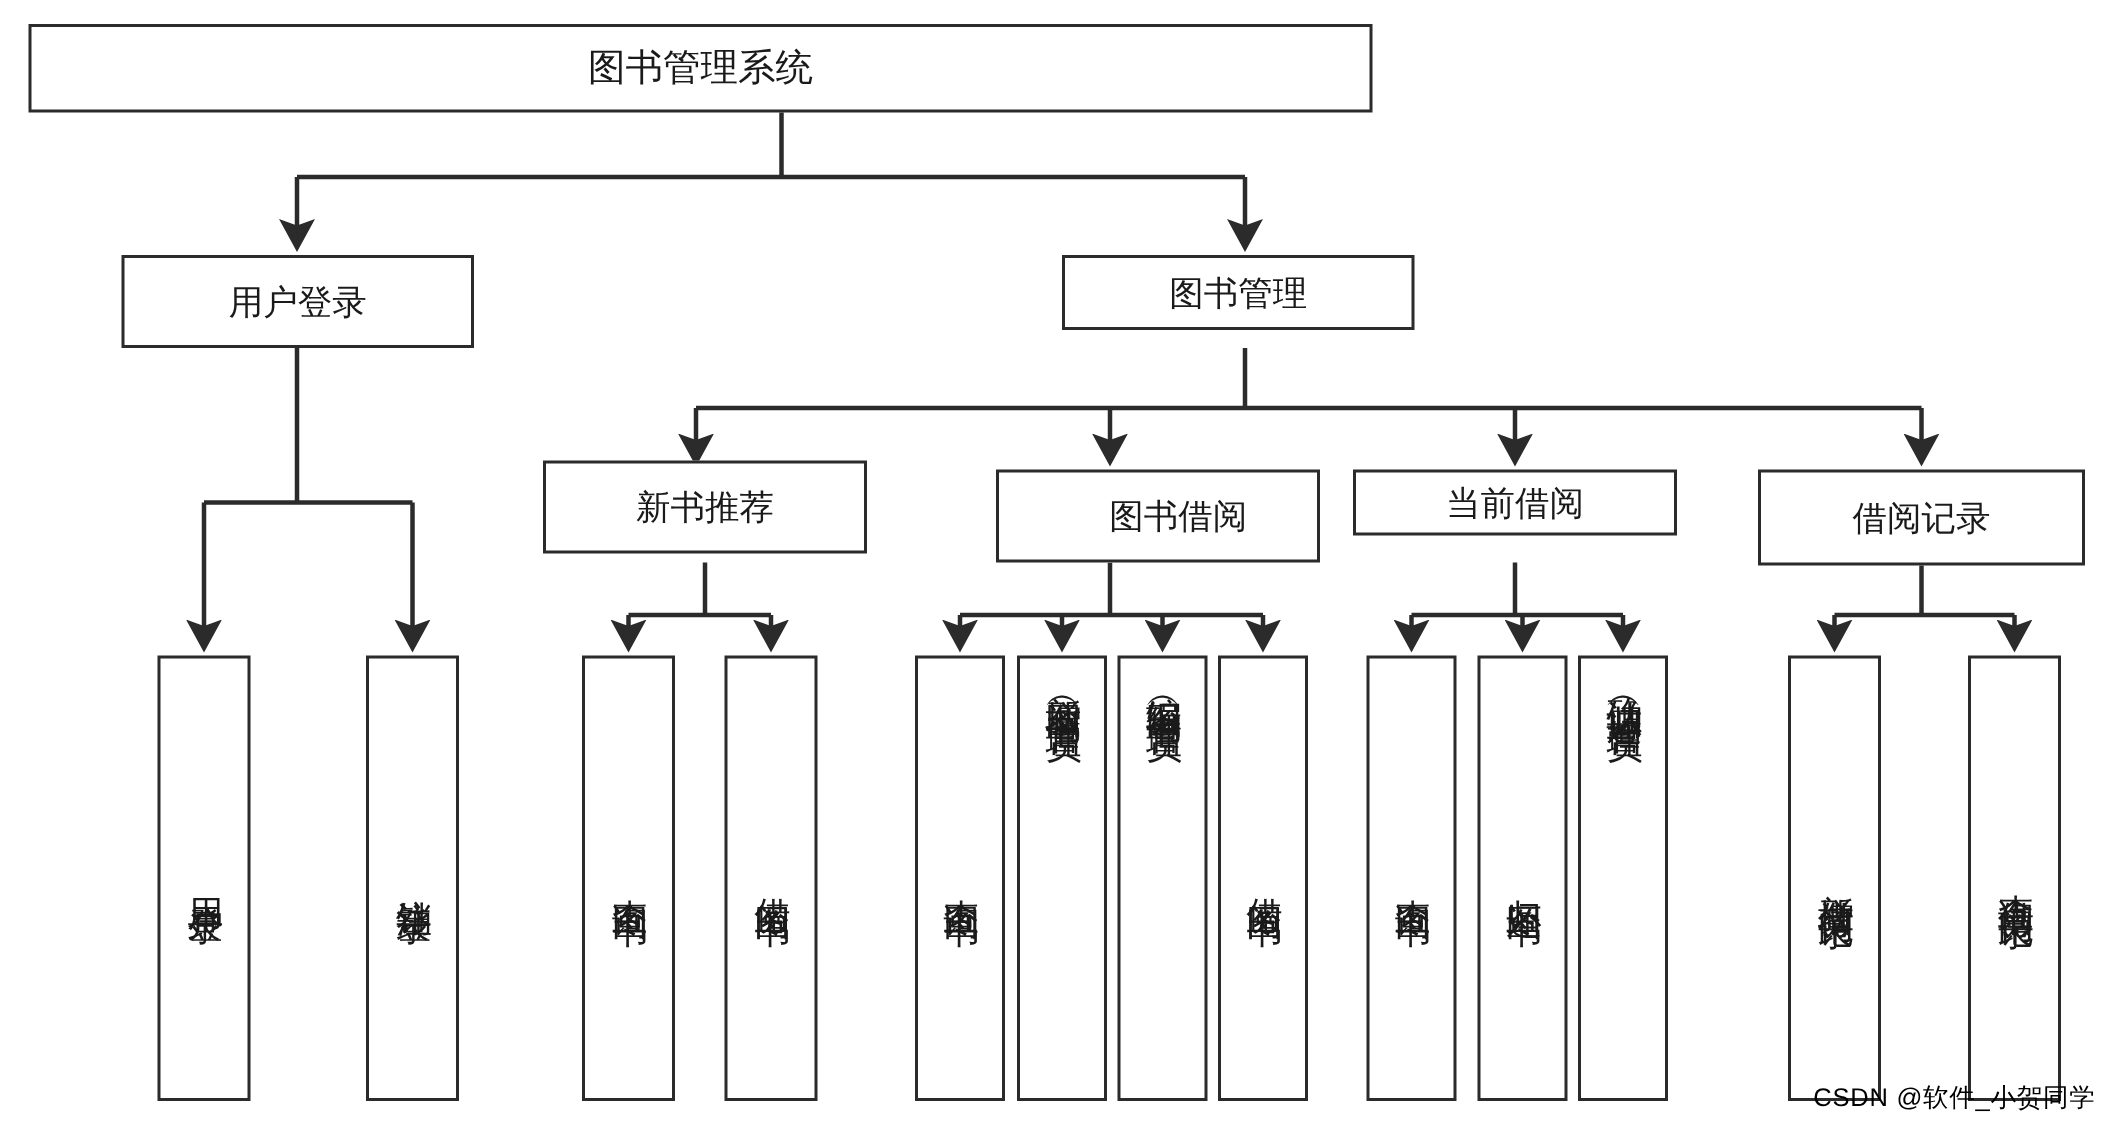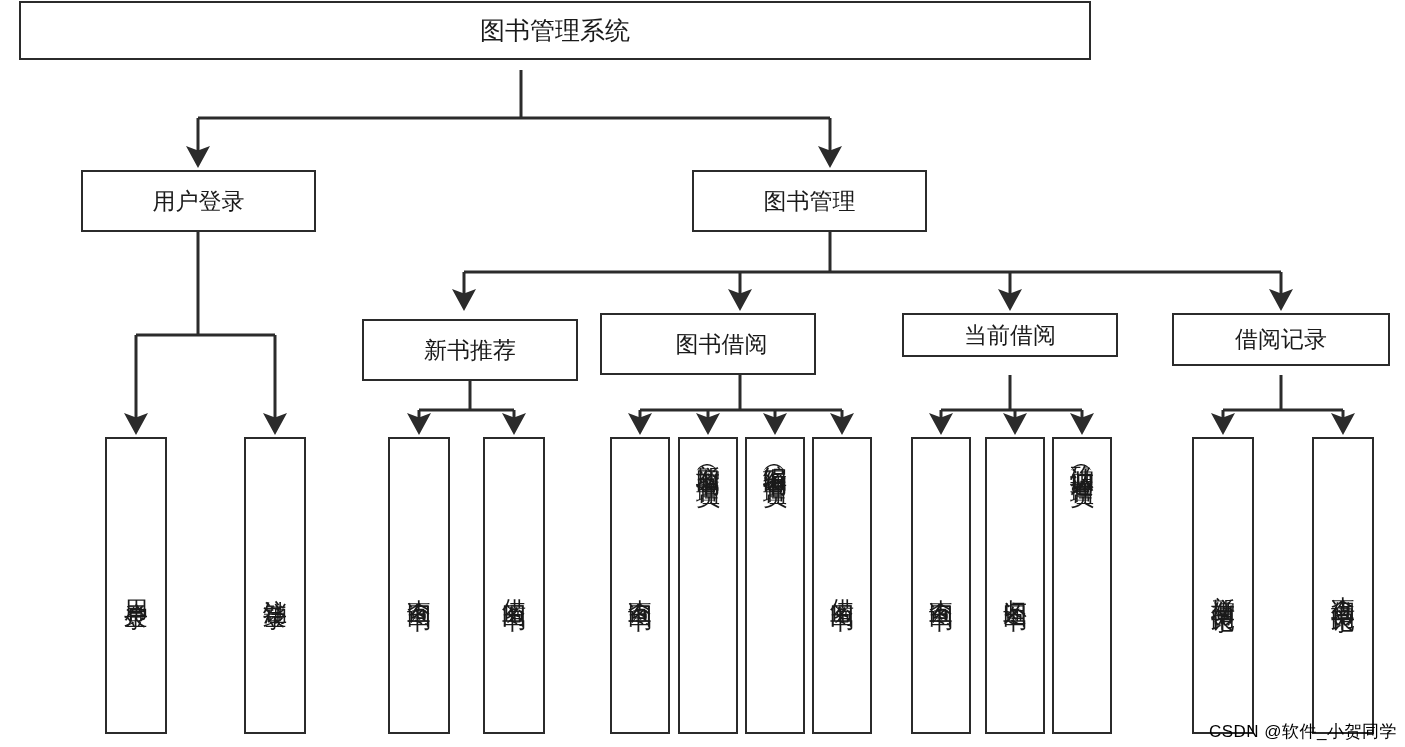--- a/index.html
+++ b/index.html
@@ -121,41 +121,41 @@
       <path d="M 1015 410 L 1015 431" marker-end="url(#arrow)"></path>
       <path d="M 1082 410 L 1082 431" marker-end="url(#arrow)"></path>
 
       <path d="M 1281 375 L 1281 410"></path>
       <path d="M 1223 410 L 1343 410"></path>
       <path d="M 1223 410 L 1223 431" marker-end="url(#arrow)"></path>
       <path d="M 1343 410 L 1343 431" marker-end="url(#arrow)"></path>
     </g>
   </svg>
 
-  <div class="node node-root" style="left: 19px; top: 1px; width: 1072px; height: 59px;">
+  <div class="node node-root" style="left: 19px; top: 16px; width: 896px; height: 59px;">
     <span class="label">图书管理系统</span>
   </div>
 
   <div class="node node-l2" style="left: 81px; top: 170px; width: 235px; height: 62px;">
     <span class="label">用户登录</span>
   </div>
-  <div class="node node-l2" style="left: 692px; top: 170px; width: 235px; height: 62px;">
+  <div class="node node-l2" style="left: 708px; top: 170px; width: 235px; height: 50px;">
     <span class="label">图书管理</span>
   </div>
 
-  <div class="node node-l3" style="left: 362px; top: 319px; width: 216px; height: 62px;">
+  <div class="node node-l3" style="left: 362px; top: 307px; width: 216px; height: 62px;">
     <span class="label">新书推荐</span>
   </div>
-  <div class="node node-l3" style="left: 600px; top: 313px; width: 216px; height: 62px; padding-left: 27px;">
+  <div class="node node-l3" style="left: 664px; top: 313px; width: 216px; height: 62px; padding-left: 27px;">
     <span class="label">图书借阅</span>
   </div>
   <div class="node node-l3" style="left: 902px; top: 313px; width: 216px; height: 44px;">
     <span class="label">当前借阅</span>
   </div>
-  <div class="node node-l3" style="left: 1172px; top: 313px; width: 218px; height: 53px;">
+  <div class="node node-l3" style="left: 1172px; top: 313px; width: 218px; height: 64px;">
     <span class="label">借阅记录</span>
   </div>
 
   <div class="node node-leaf align-mid" style="left: 105px; top: 437px; width: 62px; height: 297px;">
     <span class="label">用户登录</span>
   </div>
   <div class="node node-leaf align-mid" style="left: 244px; top: 437px; width: 62px; height: 297px;">
     <span class="label">注销登录</span>
   </div>
   <div class="node node-leaf align-mid" style="left: 388px; top: 437px; width: 62px; height: 297px;">

